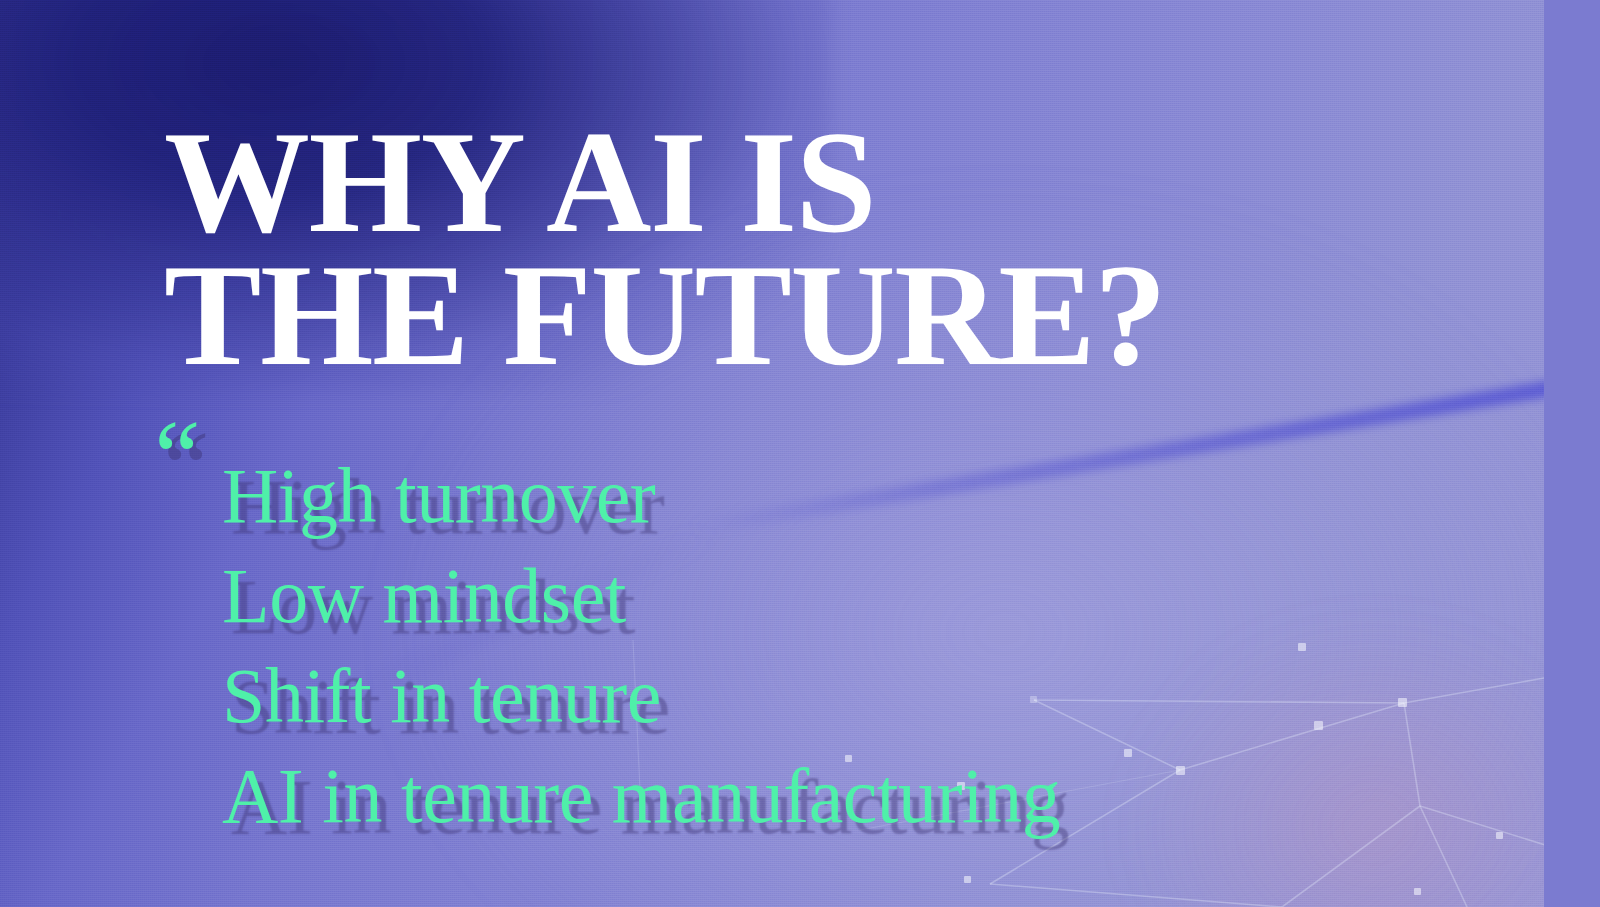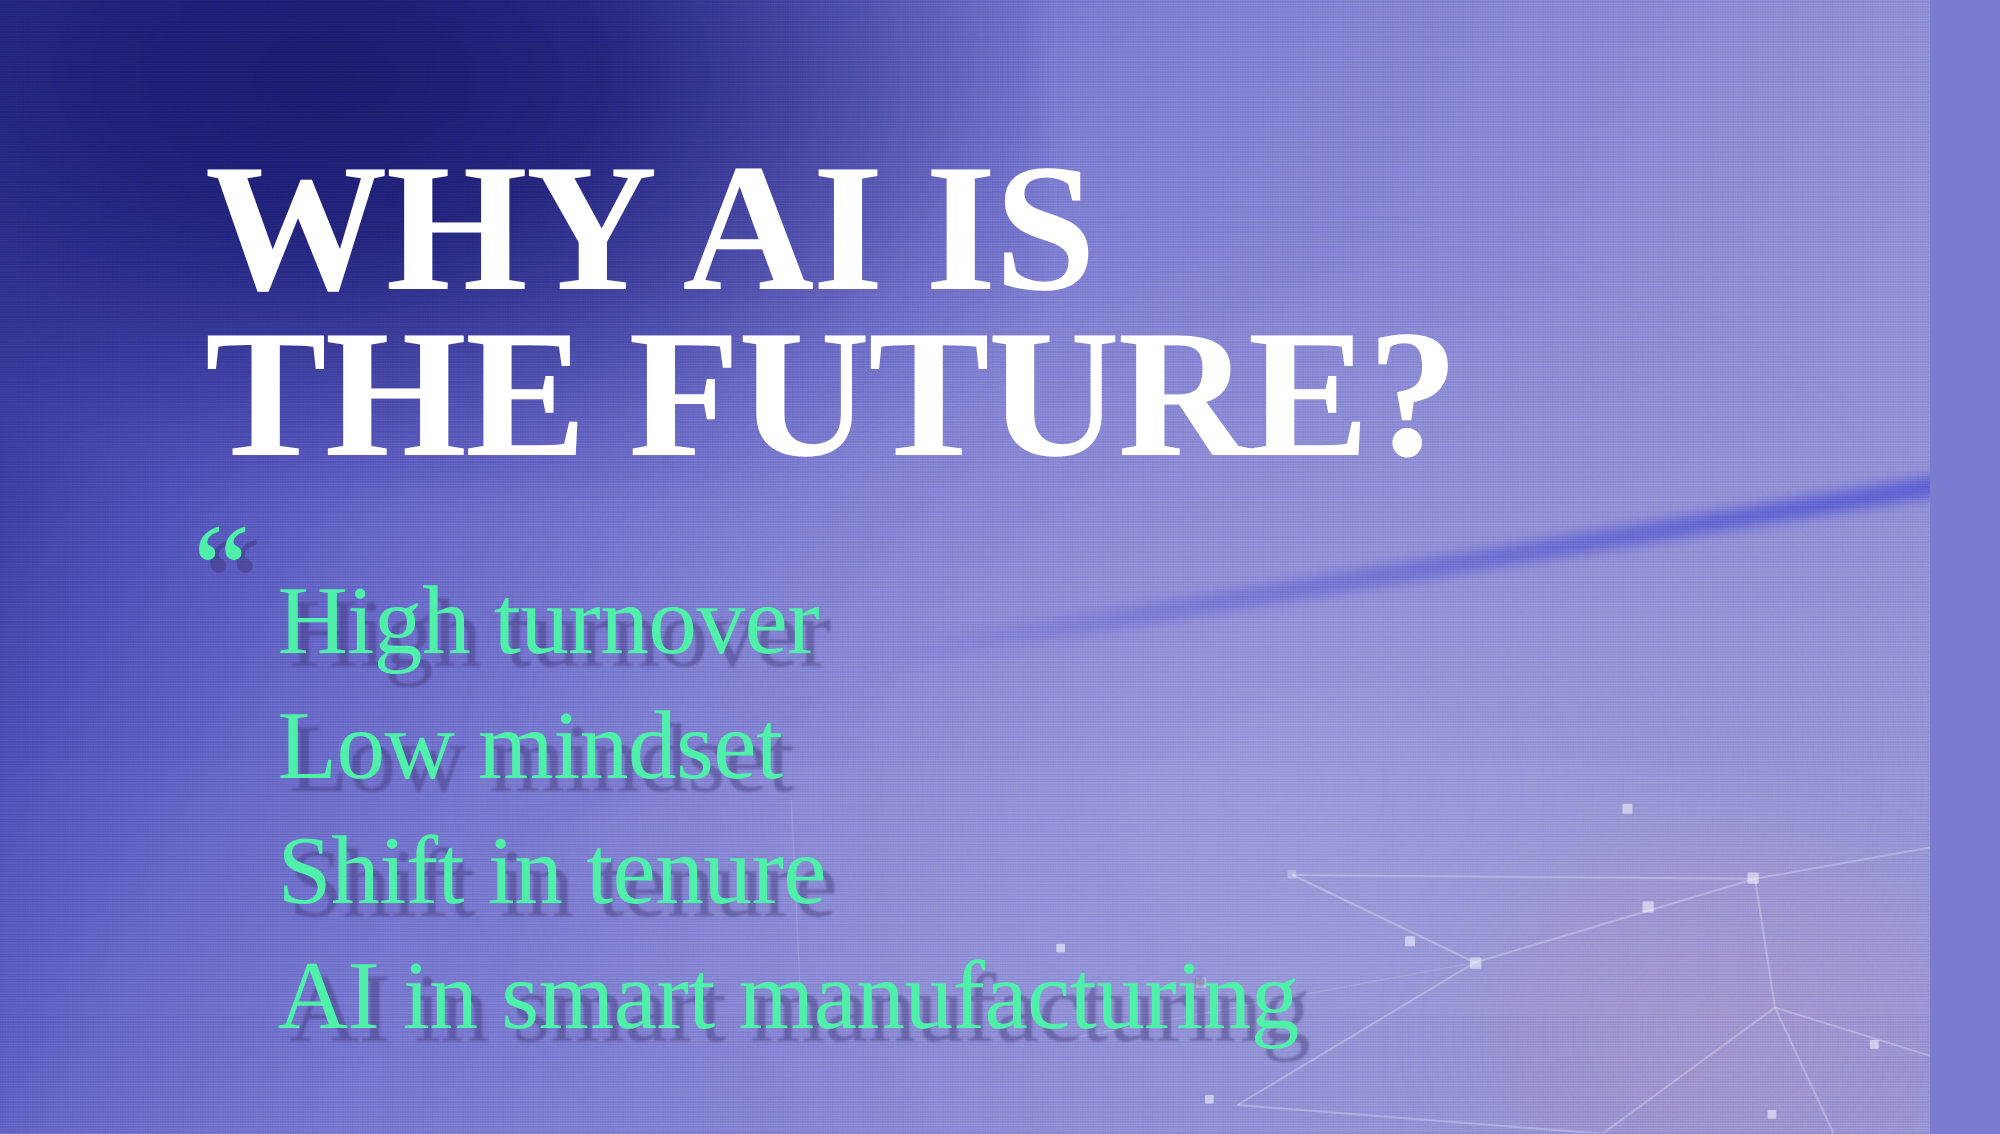--- a/index.html
+++ b/index.html
@@ -242,18 +242,18 @@
 THE FUTURE?</h1>
 
     <div class="quote-block">
 
       <span class="quote-mark">“</span>
 
       <div class="quote-lines">
         <span class="q-line">High turnover</span>
         <span class="q-line">Low mindset</span>
         <span class="q-line">Shift in tenure</span>
-        <span class="q-line">AI in smart manufacturing</span>
+        <span class="q-line">AI in tenure manufacturing</span>
       </div>
 
     </div>
   </div>
 </div>
 
 </body></html>

